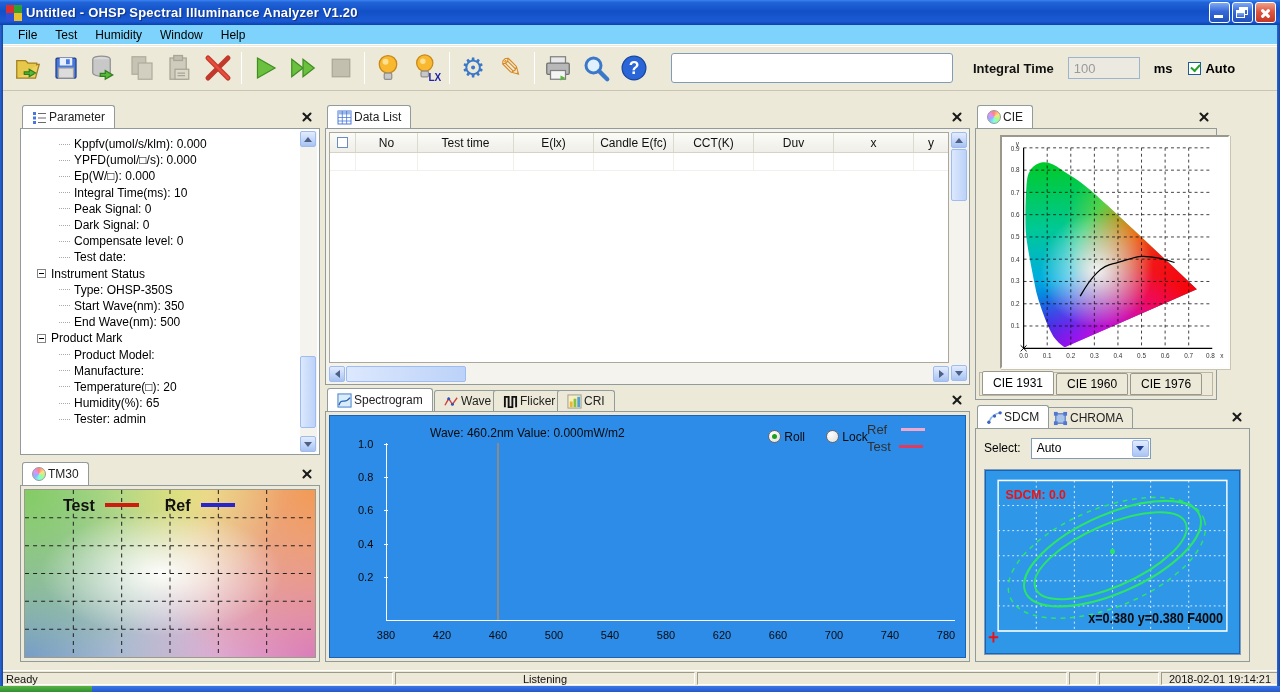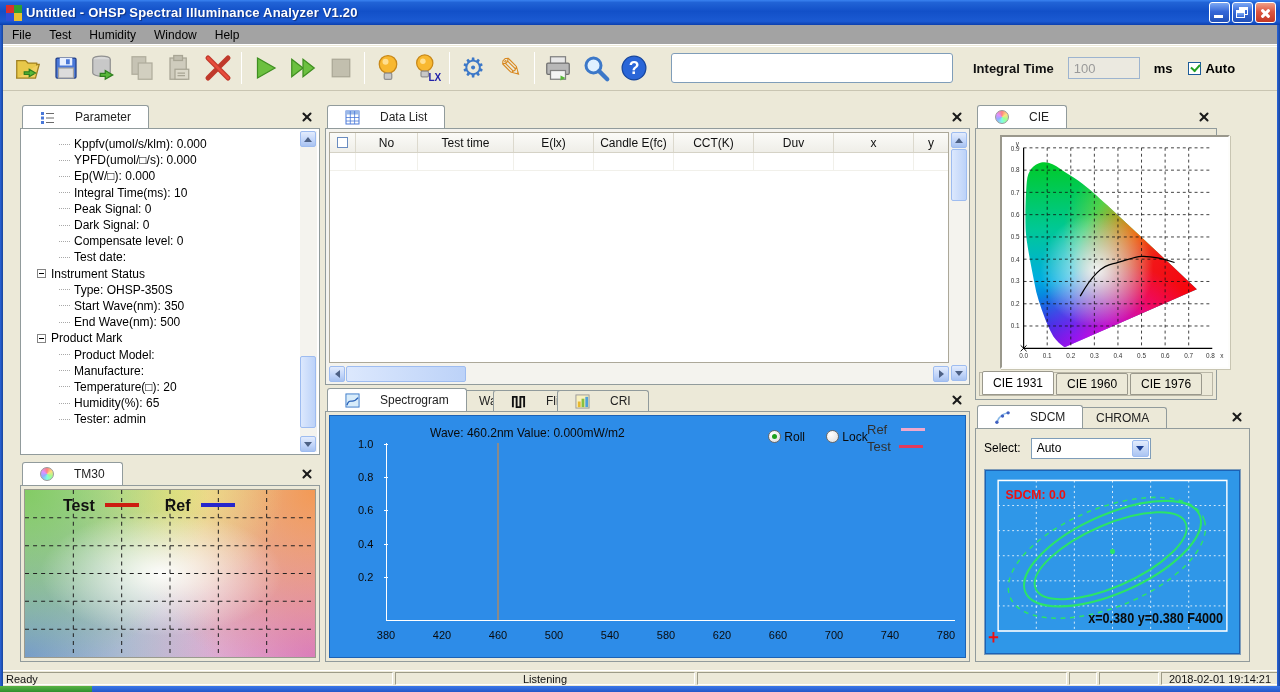--- a/index.html
+++ b/index.html
@@ -17,38 +17,38 @@
   .wbtn{width:21px;height:21px;border:1px solid #fff;border-radius:3px;position:relative;
     background:linear-gradient(180deg,#7da9f4,#3668d8 45%,#2150b8);}
   .wbtn.close{background:linear-gradient(180deg,#f0a088,#dd5742 45%,#c43825);}
   .wbtn .bar{position:absolute;left:4px;bottom:4px;width:9px;height:3px;background:#fff;}
   .wbtn .box1{position:absolute;left:6px;top:4px;width:9px;height:8px;border:1px solid #fff;border-top-width:3px;}
   .wbtn .box2{position:absolute;left:3px;top:7px;width:9px;height:8px;border:1px solid #fff;border-top-width:3px;background:linear-gradient(180deg,#7da9f4,#3668d8);}
   .xline{position:absolute;left:4px;top:9px;width:11px;height:3px;background:#fff;border-radius:1px;}
   .xline.a{transform:rotate(45deg);} .xline.b{transform:rotate(-45deg);}
 
   
-  .menubar{position:absolute;left:3px;top:25px;width:1274px;height:20px;background:#a3a3a3;display:flex;align-items:center;border-bottom:1px solid #fff;}
+  .menubar{position:absolute;left:3px;top:25px;width:1274px;height:20px;background:#7dd3fc;display:flex;align-items:center;padding-left:6px;border-bottom:1px solid #fff;}
   .menu-item{font-size:12px;color:#000;padding:2px 9px;cursor:default;}
   .toolbar{position:absolute;left:3px;top:46px;width:1274px;height:45px;background:#ece9d8;display:flex;align-items:center;padding-left:6px;border-bottom:1px solid #c9c5b2;box-shadow:inset 0 1px 0 #fff;}
   .tbtn{width:38px;height:38px;display:flex;align-items:center;justify-content:center;border:1px solid transparent;border-radius:2px;}
   .tsep{width:1px;height:32px;background:#c6c3b0;border-right:1px solid #fff;margin:0 4px;}
   .glyph{font-size:27px;line-height:1;}
   .search-box{width:282px;height:30px;margin-left:18px;border:1px solid #7f9db9;border-radius:3px;background:#fff;font-size:13px;padding:0 6px;}
   .it-label{font-weight:bold;font-size:13px;color:#111;margin-left:20px;}
   .it-input{width:72px;height:22px;margin-left:14px;border:1px solid #9db4cf;background:#ebe9e0;color:#9a9a9a;font-size:13px;padding:0 5px;}
   .ms-label{font-weight:bold;font-size:13px;margin-left:14px;}
   .chk{width:13px;height:13px;border:1px solid #1c5c99;background:#fff;margin-left:16px;position:relative;}
   .chk::after{content:"";position:absolute;left:2px;top:1px;width:7px;height:4px;border-left:2px solid #21a121;border-bottom:2px solid #21a121;transform:rotate(-48deg);}
   .auto-label{font-size:13px;font-weight:bold;margin-left:4px;}
 
   
   .panel{position:absolute;}
   .tabstrip{position:relative;height:23px;}
-  .ptab{position:absolute;bottom:0;display:inline-flex;align-items:center;gap:20px;height:21px;padding:0 17px;
+  .ptab{position:absolute;bottom:0;display:inline-flex;align-items:center;gap:2px;height:21px;padding:0 9px;
     background:#ece9d8;border:1px solid #919b9c;border-bottom:none;border-radius:3px 3px 0 0;font-size:12px;color:#222;}
   .ptab.active{background:#fff;height:23px;z-index:2;}
   .pclose{position:absolute;right:6px;bottom:4px;width:14px;height:14px;cursor:default;}
   .pclose .xline{left:1px;top:6px;width:12px;height:2px;background:#1a1a1a;}
   .pcontent{position:absolute;left:0;right:0;bottom:0;border:1px solid #919b9c;background:#fff;}
 
   
   .tico{width:15px;height:15px;flex:0 0 auto;}
   .wheel{width:14px;height:14px;border-radius:50%;border:1px solid #999;
     background:conic-gradient(#ff8080,#ffe080,#a0ff90,#80ffe0,#90b0ff,#e090ff,#ff8080);}
@@ -453,21 +453,21 @@
 
   <div class="panel" style="left:325px;top:388px;width:645px;height:274px;">
     <div class="tabstrip">
       <span class="ptab active" style="left:2px;">
         <svg class="tico" viewBox="0 0 16 16">
             <rect x="1" y="1" width="14" height="14" fill="#d8ecfa" stroke="#3a78c8"></rect>
             <path d="M2 13 C5 4 8 13 14 5" stroke="#2a62b8" fill="none" stroke-width="1.4"></path>
           </svg>
         <span>Spectrogram</span>
       </span>
-      <span class="ptab" style="left:101px;">
+      <span class="ptab" style="left:109px;">
         <svg class="tico" viewBox="0 0 16 16">
             <path d="M1 12 L5 5 L9 11 L14 4" stroke="#d04040" fill="none" stroke-width="1.5"></path>
             <circle cx="5" cy="5" r="1.6" fill="#3050c0"></circle>
             <circle cx="9" cy="11" r="1.6" fill="#3050c0"></circle>
           </svg>
         <span>Wave</span>
       </span>
       <span class="ptab" style="left:168px;">
         <svg class="tico" viewBox="0 0 16 16">
             <path d="M2 14 V3 H6 V14 H10 V3 H14 V14" stroke="#111" fill="none" stroke-width="2"></path>

